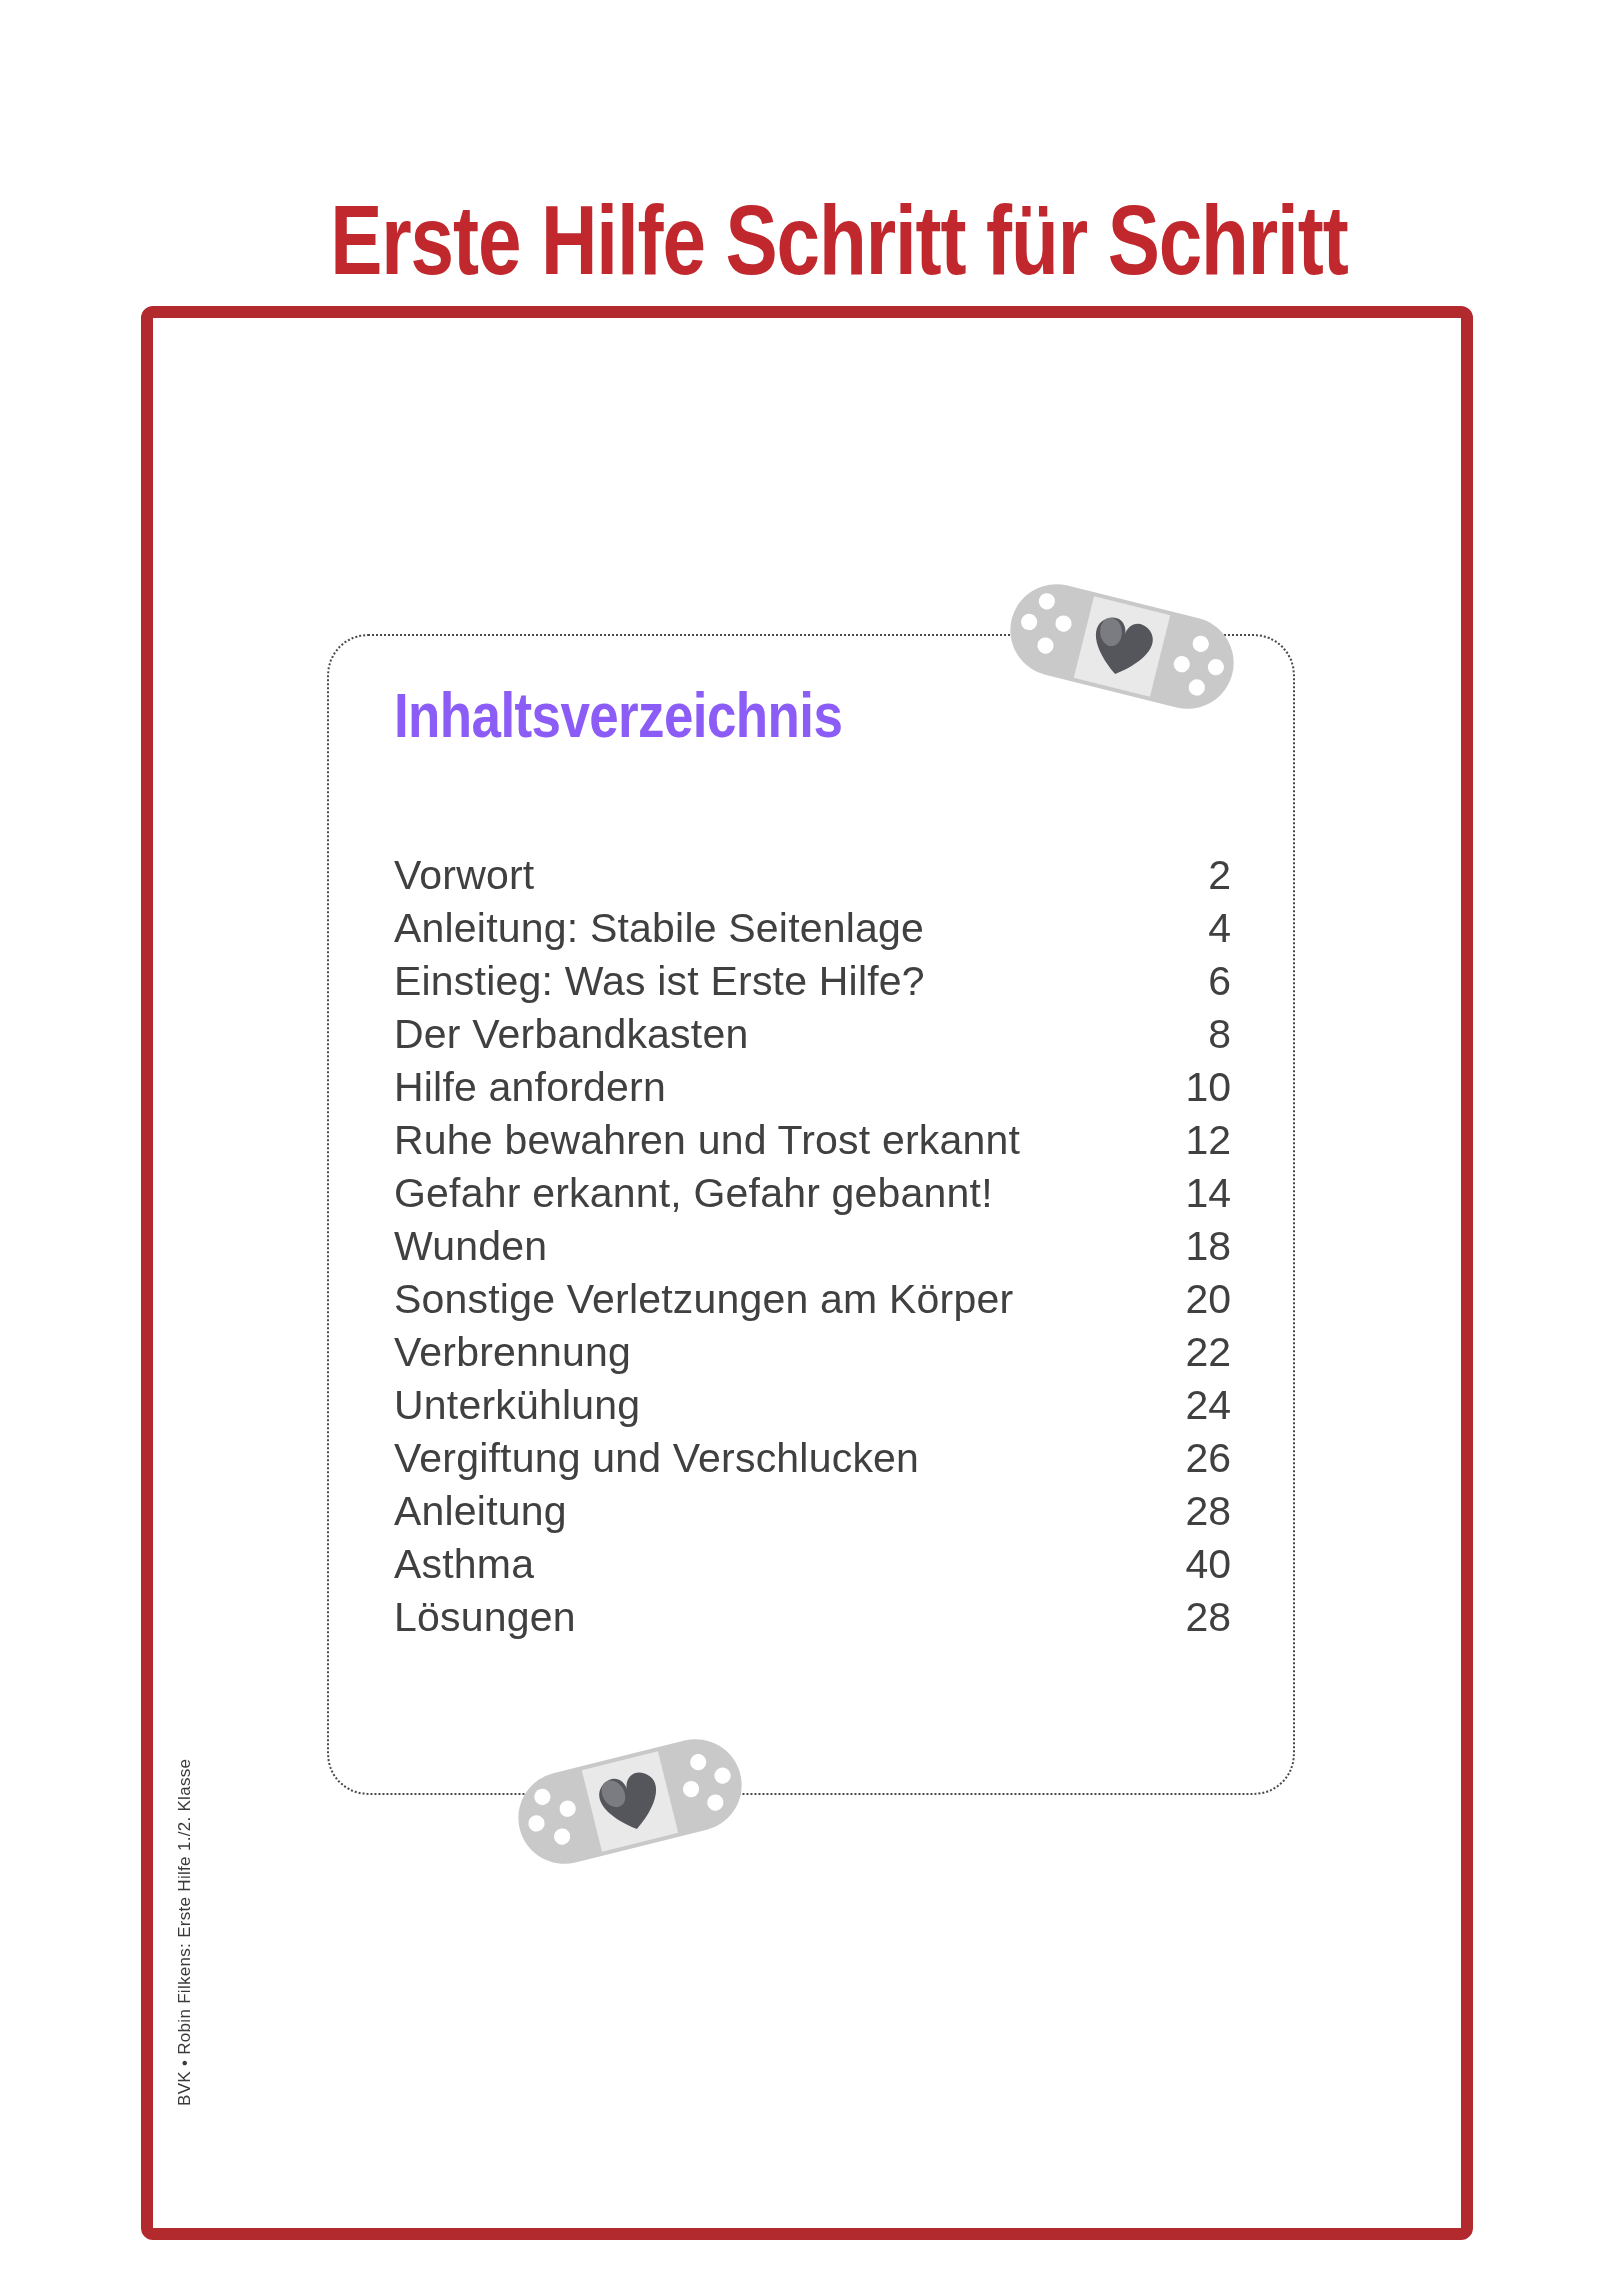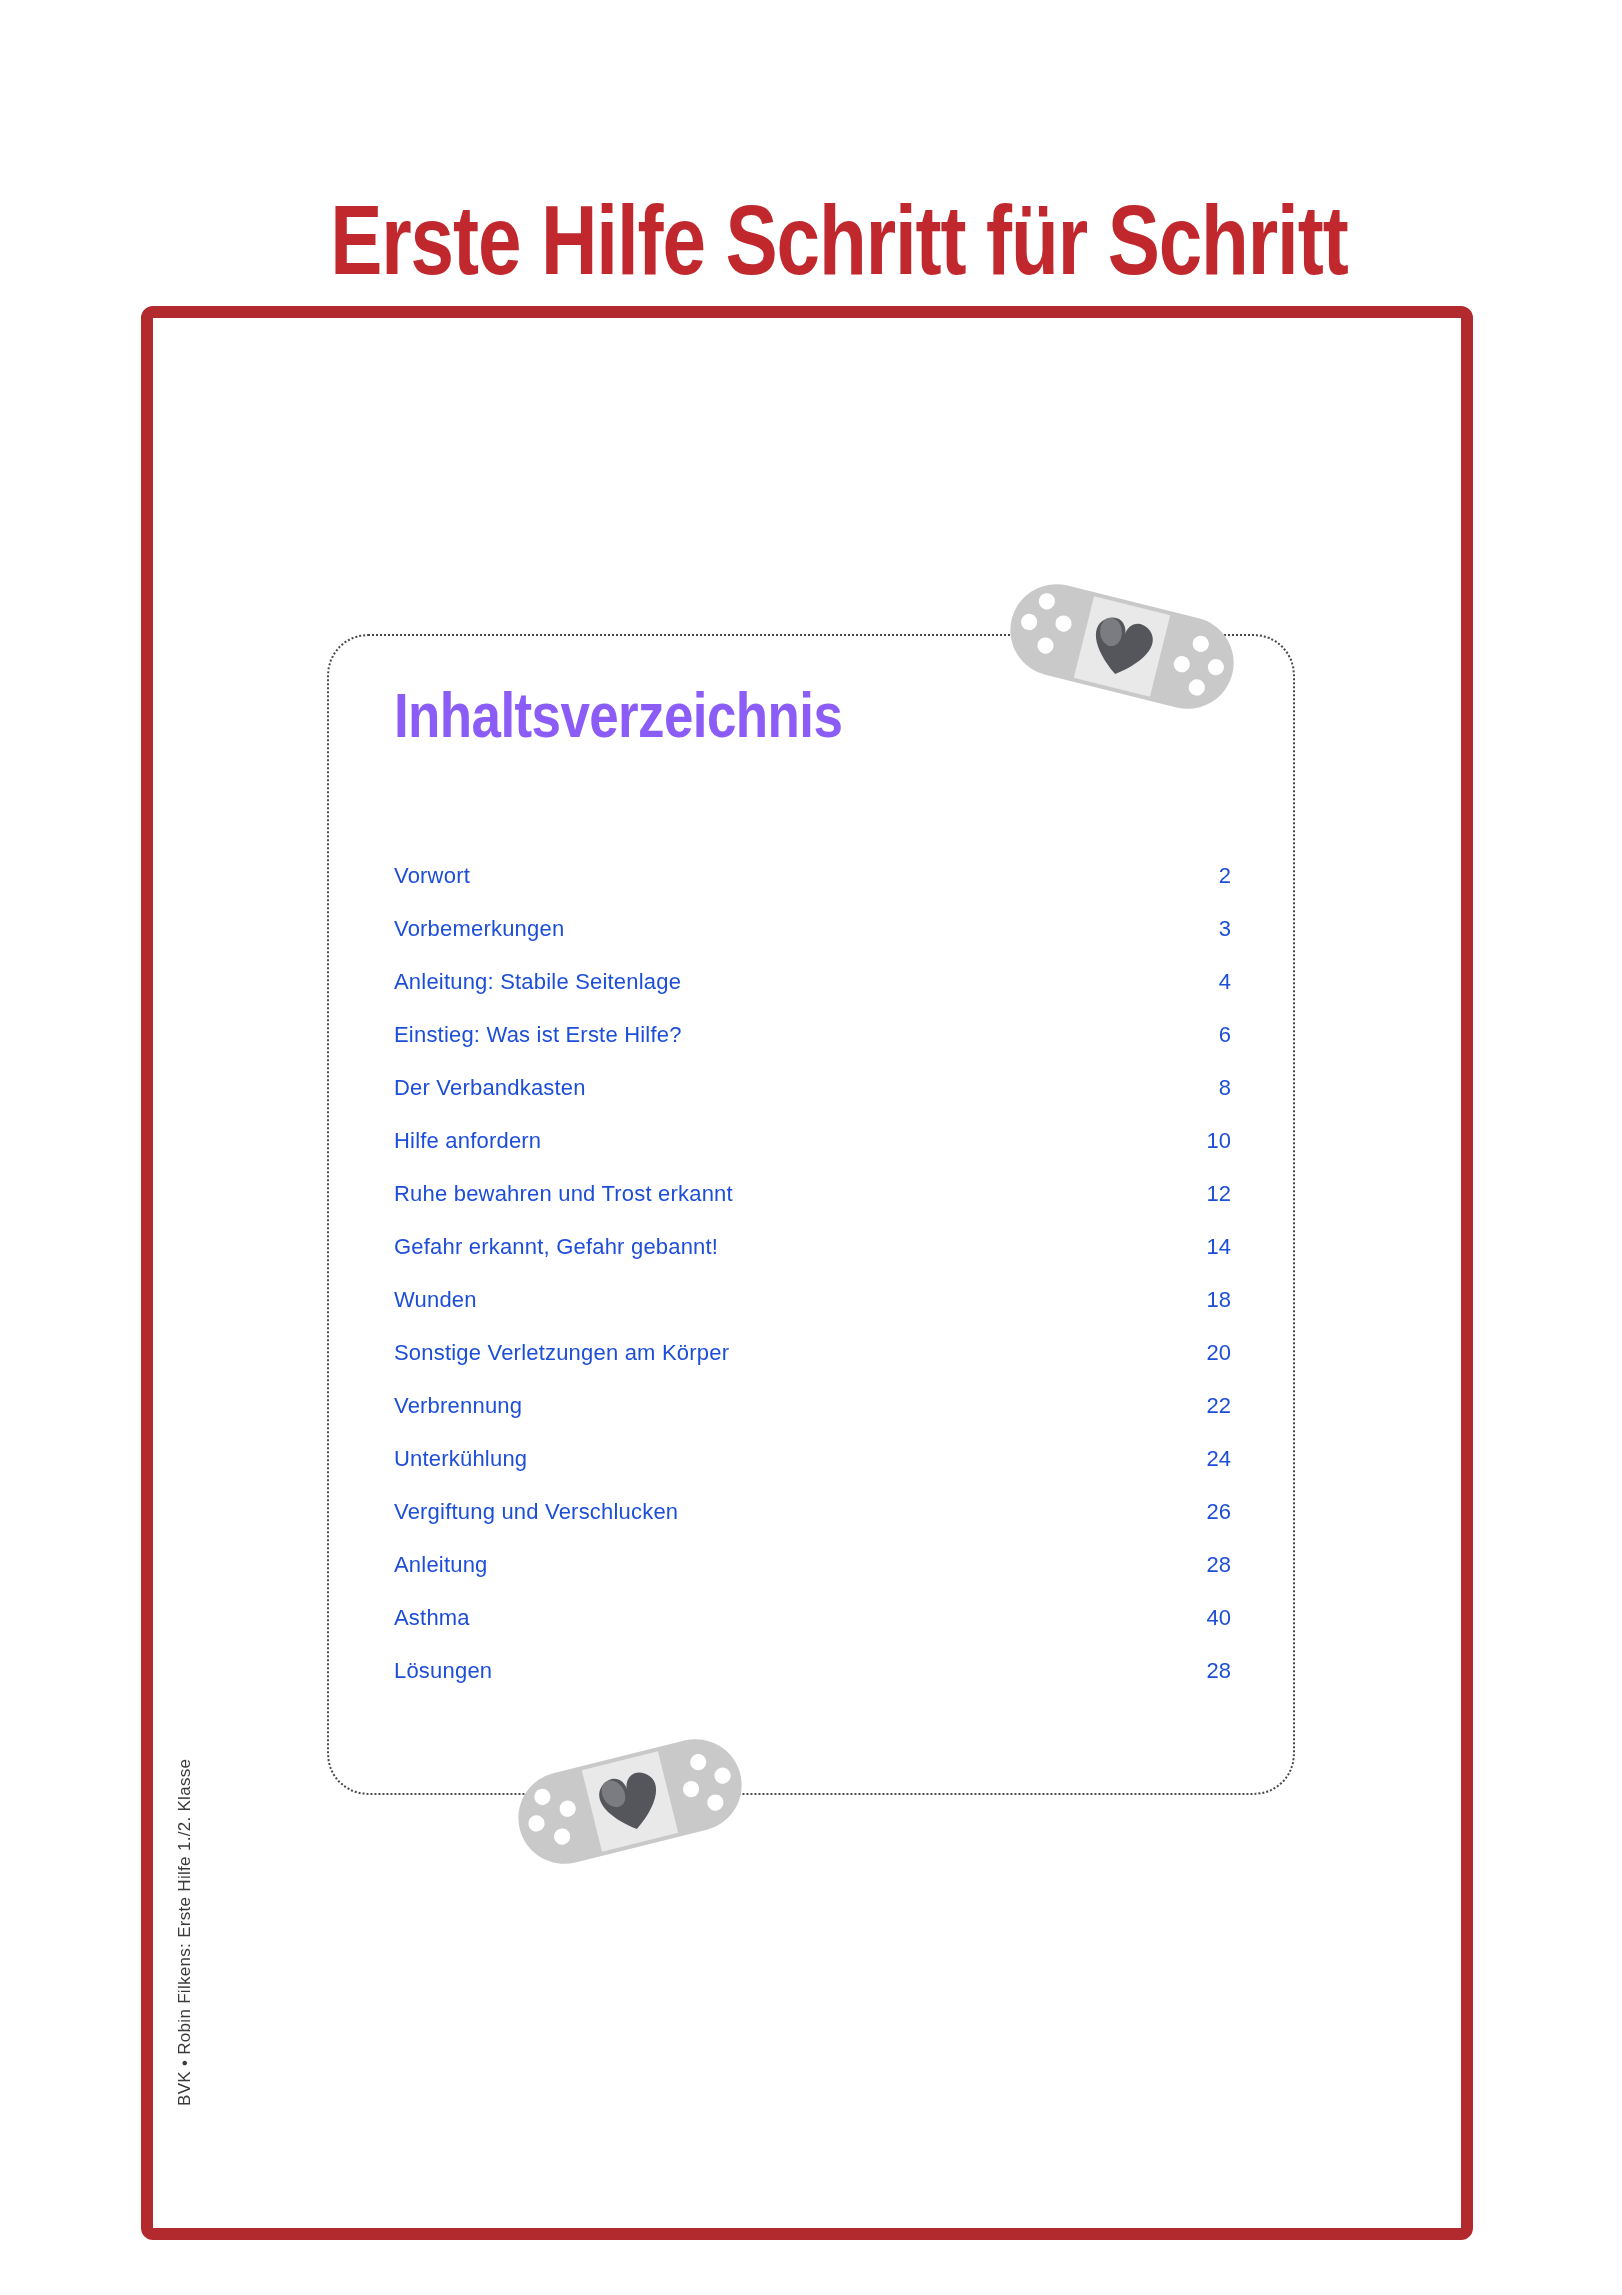--- a/index.html
+++ b/index.html
@@ -88,22 +88,22 @@
     position: absolute;
     left: 65px;
     top: 213px;
     width: 837px;
   }
   .toc-row {
     display: flex;
     justify-content: space-between;
     align-items: center;
     height: 53px;
-    font-size: 22px;
-    color: #1d4ed8;
+    font-size: 41px;
+    color: #404040;
   }
   .toc-label { white-space: nowrap; letter-spacing: 0.2px; }
   .toc-page  { white-space: nowrap; }
 
   
   .bandaid {
     position: absolute;
     width: 230px;
     height: 95px;
   }
@@ -147,24 +147,20 @@
     <div class="toc-box" style="border-color: rgb(74, 74, 74);">
       <h2 class="toc-heading">
         <span class="squeeze">Inhaltsverzeichnis</span>
       </h2>
       <div class="toc-list" id="toc-list">
           <div class="toc-row">
             <span class="toc-label">Vorwort</span>
             <span class="toc-page">2</span>
           </div>
           <div class="toc-row">
-            <span class="toc-label">Vorbemerkungen</span>
-            <span class="toc-page">3</span>
-          </div>
-          <div class="toc-row">
             <span class="toc-label">Anleitung: Stabile Seitenlage</span>
             <span class="toc-page">4</span>
           </div>
           <div class="toc-row">
             <span class="toc-label">Einstieg: Was ist Erste Hilfe?</span>
             <span class="toc-page">6</span>
           </div>
           <div class="toc-row">
             <span class="toc-label">Der Verbandkasten</span>
             <span class="toc-page">8</span>

